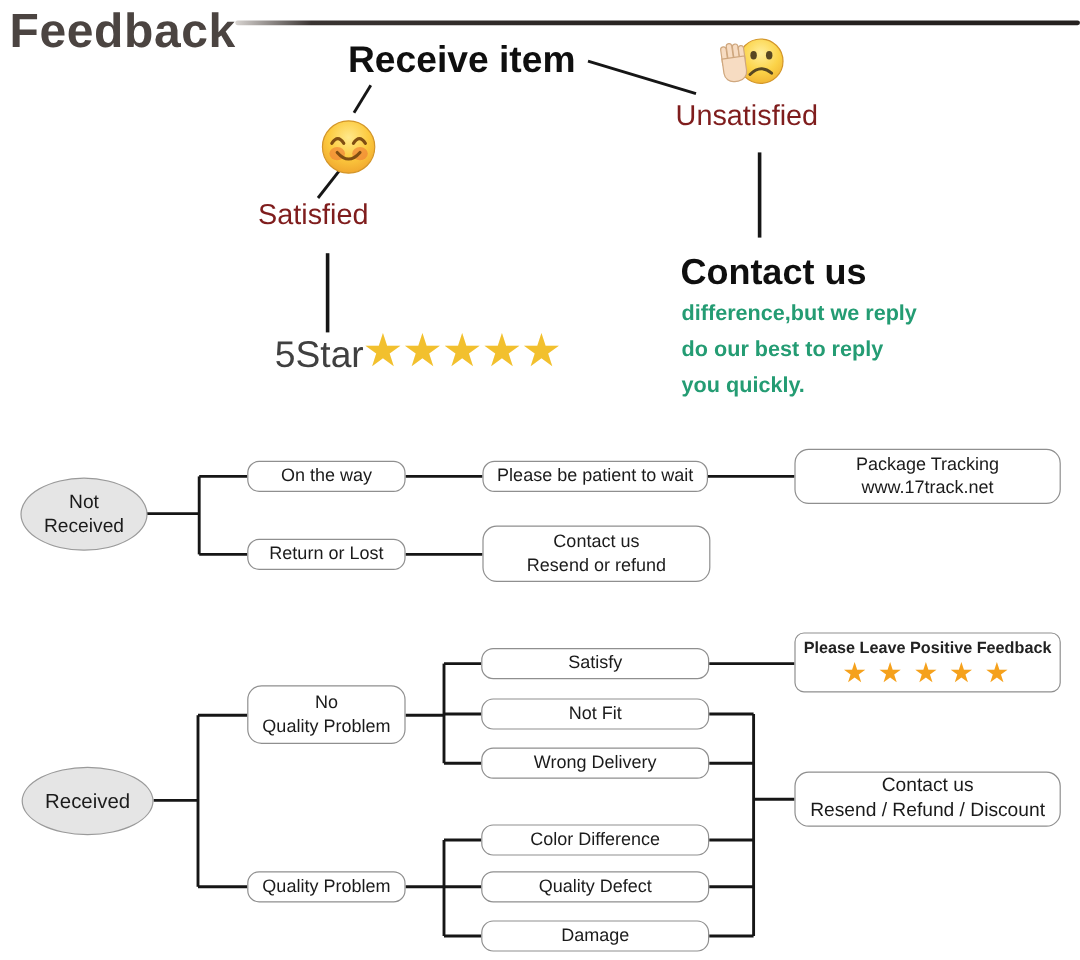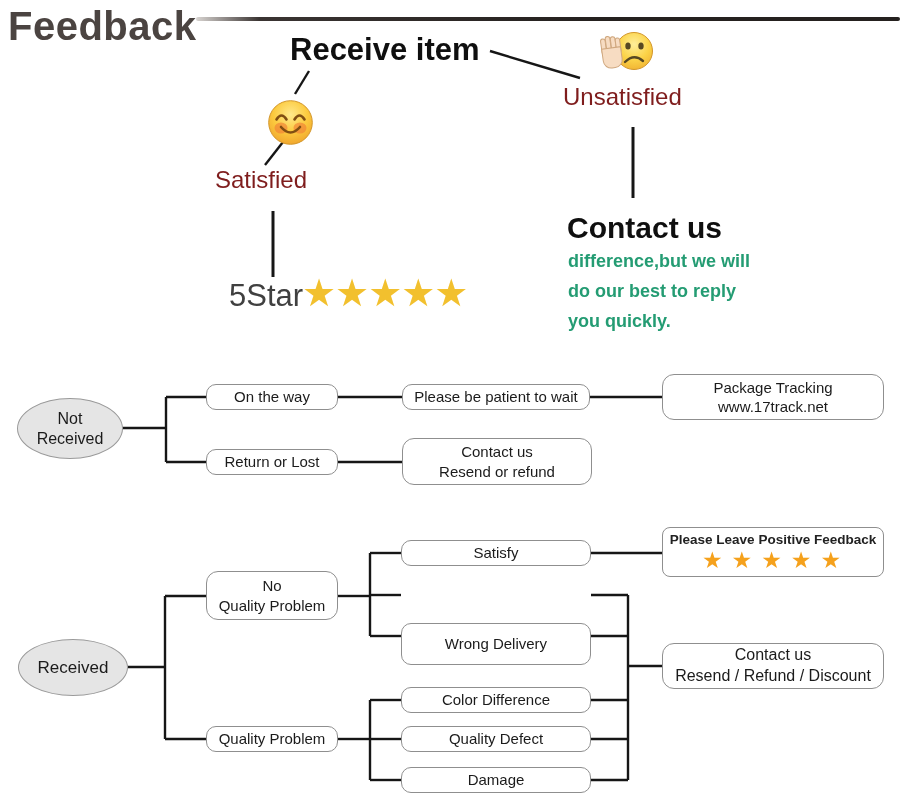--- a/index.html
+++ b/index.html
@@ -133,21 +133,21 @@
         <rect x="20.2" y="9" width="4.4" height="15" rx="2.2"></rect>
         <path d="M5.5,18 h19 v12 a8,8 0 0 1 -8,8 h-3 a8,8 0 0 1 -8,-8 z"></path>
       </g>
     </svg>
   </div>
 
   <div class="abs medlabel" style="left:563px;top:85px;">Unsatisfied</div>
 
   <div class="abs biglabel" style="left:567px;top:213px;">Contact us</div>
   <div class="abs" style="left:568px;top:246px;">
-    <div class="note">difference,but we will</div>
+    <div class="note">difference,but we reply</div>
     <div class="note">do our best to reply</div>
     <div class="note">you quickly.</div>
   </div>
 
   <div class="abs ellipse" style="left:17px;top:398px;width:106px;height:61px;">
     <span>Not</span>
     <span>Received</span>
   </div>
 
   <div class="abs fbox" style="left:206px;top:384px;width:132px;height:26px;">
@@ -182,22 +182,25 @@
   </div>
 
   <div class="abs fbox" style="left:206px;top:726px;width:132px;height:26px;">
     <span>Quality Problem</span>
   </div>
 
   <div class="abs fbox" style="left:401px;top:540px;width:190px;height:26px;">
     <span>Satisfy</span>
   </div>
 
-
-  <div class="abs fbox" style="left:401px;top:623px;width:190px;height:42px;">
+  <div class="abs fbox" style="left:401px;top:582px;width:190px;height:26px;">
+    <span>Not Fit</span>
+  </div>
+
+  <div class="abs fbox" style="left:401px;top:623px;width:190px;height:26px;">
     <span>Wrong Delivery</span>
   </div>
 
   <div class="abs fbox" style="left:401px;top:687px;width:190px;height:26px;">
     <span>Color Difference</span>
   </div>
 
   <div class="abs fbox" style="left:401px;top:726px;width:190px;height:26px;">
     <span>Quality Defect</span>
   </div>

